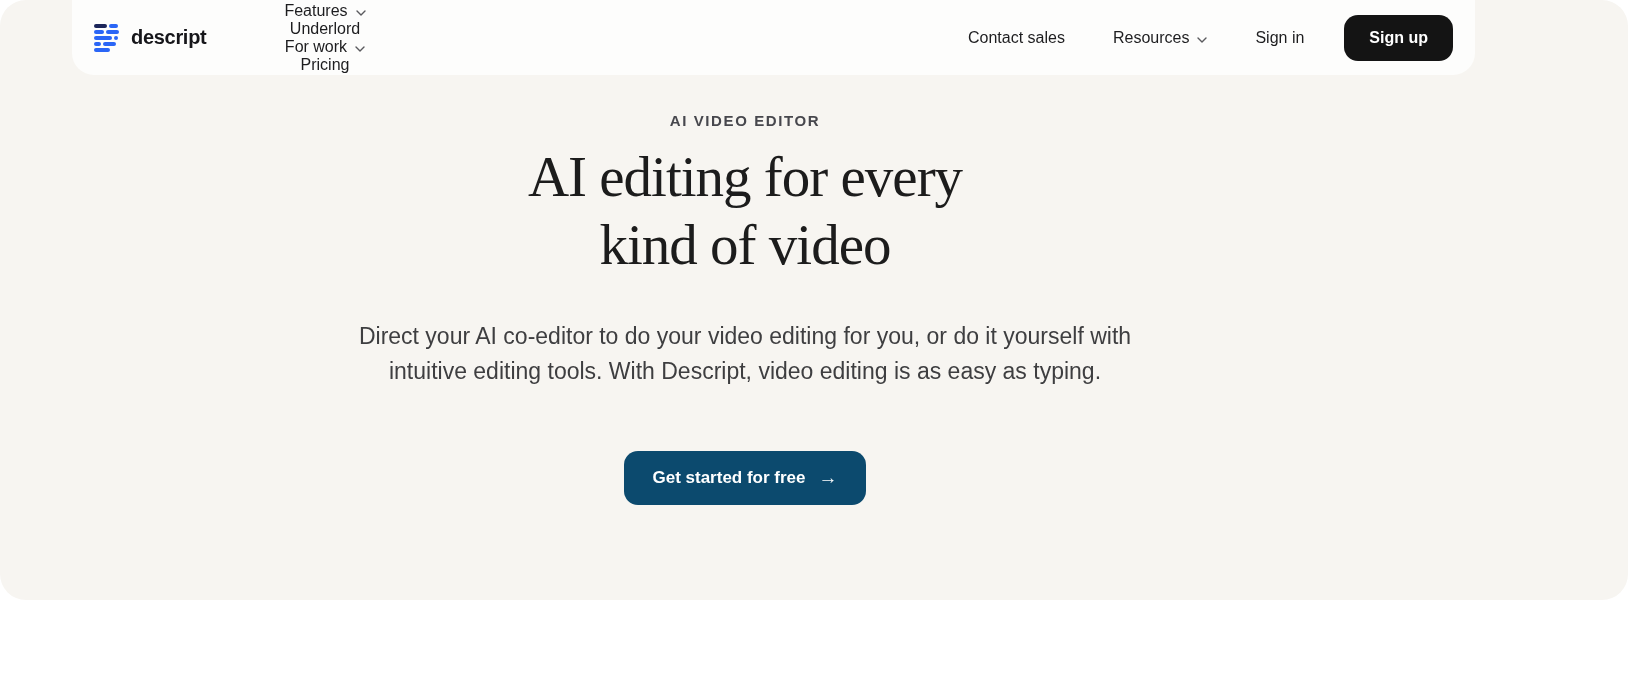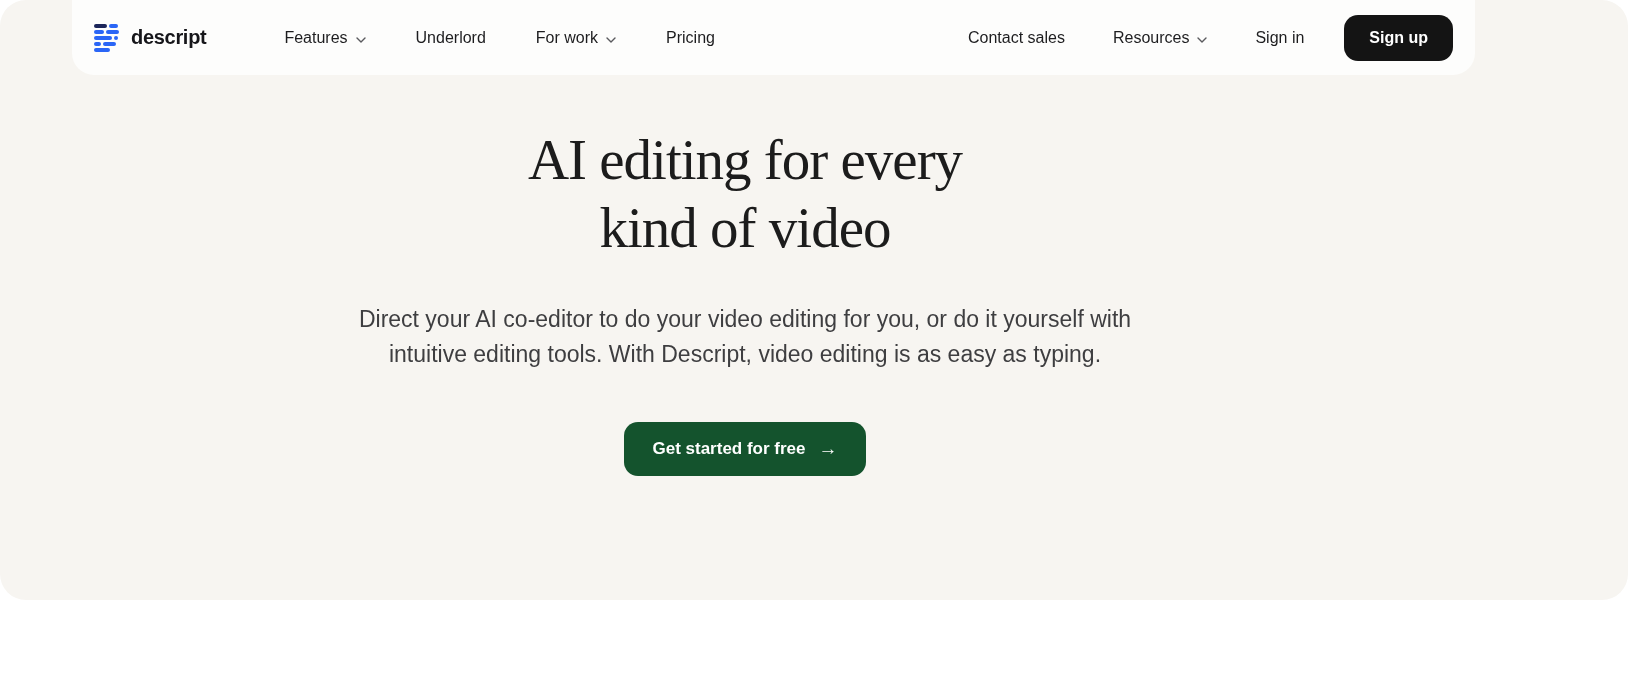--- a/index.html
+++ b/index.html
@@ -20,21 +20,21 @@
     display:flex;align-items:center;justify-content:space-between;
     padding:0 22px;
   }
   .nav-left{display:flex;align-items:center;}
   .logo{display:flex;align-items:center;gap:9px;margin-right:78px;cursor:pointer;text-decoration:none;}
   .logo-mark{width:28px;height:28px;display:flex;flex-direction:column;justify-content:center;gap:2px;}
   .logo-row{display:flex;gap:2px;height:4px;}
   .bar{height:4px;border-radius:2px;background:#2B66F6;}
   .bar.navy{background:#1B2559;}
   .logo-text{font-size:20px;font-weight:700;color:#16161A;letter-spacing:-0.3px;}
-  .nav-links{display:flex;align-items:center;gap:50px;}
+  .nav-links{display:flex;align-items:center;flex-direction:column;}
   .nav-link{
     display:flex;align-items:center;gap:8px;
     font-size:16px;color:#1D1D1F;text-decoration:none;cursor:pointer;white-space:nowrap;
   }
   .chev{display:inline-block;}
   .nav-right{display:flex;align-items:center;gap:48px;margin-left:12px;}
   .btn-signup{
     margin-left:-8px;
     height:46px;padding:0 25px;border:none;border-radius:14px;
     background:#141414;color:#FFFFFF;font-family:"Liberation Sans",sans-serif;
@@ -60,25 +60,25 @@
     color:#1C1C1C;
   }
   .sub{
     margin:40px auto 8px auto;
     font-size:23px;
     line-height:35px;
     color:#3E3E40;
     max-width:980px;
   }
   .btn-cta{
-    margin-top:42px;
+    margin-top:54px;
     display:inline-flex;align-items:center;gap:13px;
     height:54px;padding:0 28px;
     border:none;border-radius:14px;
-    background:#14532d;color:#FFFFFF;
+    background:#0c4a6e;color:#FFFFFF;
     font-family:"Liberation Sans",sans-serif;
     font-size:17px;font-weight:700;cursor:pointer;
   }
   .btn-cta .arrow{font-size:19px;font-weight:400;line-height:1;}
   
   .corner{position:absolute;background:#1A1C20;}
   .corner.tr{top:0;right:0;width:9px;height:13px;clip-path:polygon(15% 0,100% 0,100% 100%);}
   .corner.br{bottom:0;right:0;width:10px;height:10px;clip-path:polygon(100% 0,100% 100%,0 100%);}
   .corner.bl{bottom:0;left:0;width:7px;height:8px;clip-path:polygon(0 0,100% 100%,0 100%);}
 </style>
@@ -146,20 +146,21 @@
             </svg></span>
       </a>
       <a class="nav-link">
         <span>Sign in</span>
       </a>
       <button class="btn-signup">Sign up</button>
     </div>
   </header>
 
   <main class="hero">
+    <div class="eyebrow">AI VIDEO EDITOR</div>
     <h1><span>AI editing for every</span><br><span>kind of video</span></h1>
     <p class="sub"><span>Direct your AI co-editor to do your video editing for you, or do it yourself with</span><br><span>intuitive editing tools. With Descript, video editing is as easy as typing.</span></p>
     <button class="btn-cta">
       <span>Get started for free</span>
       <span class="arrow">→</span>
     </button>
   </main>
 
   <span class="corner tr"></span>
   <span class="corner br"></span>

